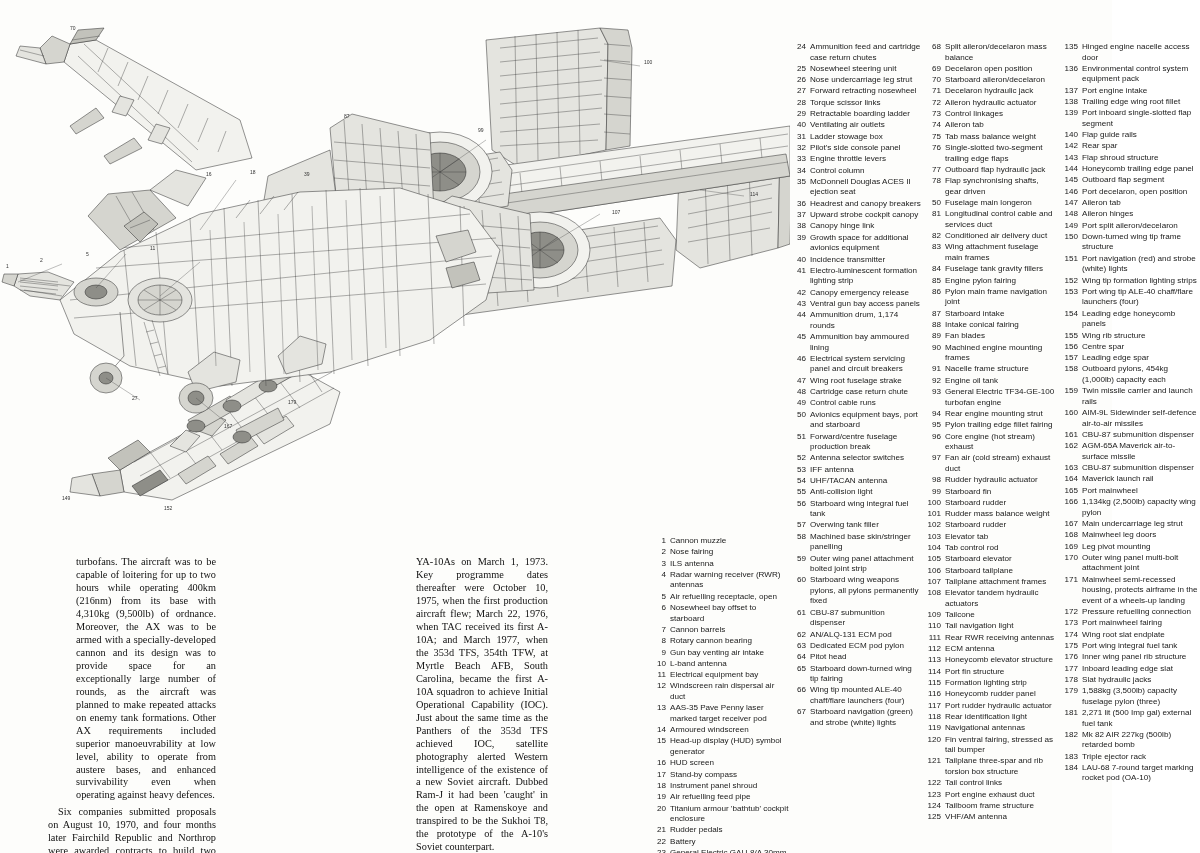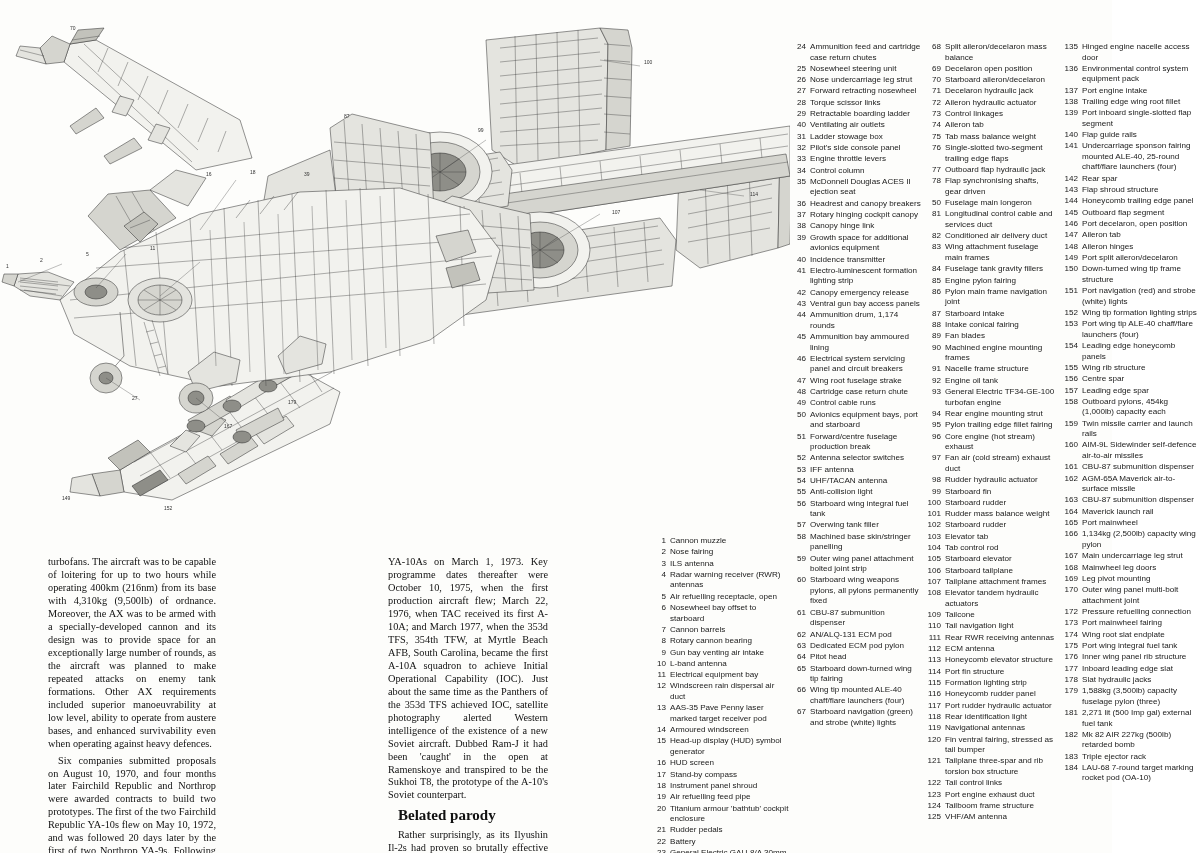--- a/index.html
+++ b/index.html
@@ -67,21 +67,21 @@
   }
   .bodycol {
     position: absolute;
     top: 8px;
     font-size: 10.3px;
     line-height: 1.26;
     text-align: justify;
     color: #111;
   }
   .bodycol p { margin: 0 0 4px 0; text-indent: 10px; }
-  .bodycol p.noindent { text-indent: 0; }
+  .bodycol p.noindent { text-indent: 0; margin-left: 28px; }
   .bc1 { left: 48px; width: 168px; }
   .bc2 { left: 388px; width: 160px; }
   .subhead {
     font-weight: bold;
     font-size: 15px;
     margin: 5px 0 3px 0;
     text-indent: 0;
     font-family: "Liberation Serif", serif;
   }
 
@@ -342,21 +342,21 @@
       <div class="keyitem">
         <span class="num">35</span>
         <span class="txt">McDonnell Douglas ACES II ejection seat</span>
       </div>
       <div class="keyitem">
         <span class="num">36</span>
         <span class="txt">Headrest and canopy breakers</span>
       </div>
       <div class="keyitem">
         <span class="num">37</span>
-        <span class="txt">Rotary hinging cockpit canopy</span>
+        <span class="txt">Upward strobe cockpit canopy</span>
       </div>
       <div class="keyitem">
         <span class="num">38</span>
         <span class="txt">Canopy hinge link</span>
       </div>
       <div class="keyitem">
         <span class="num">39</span>
         <span class="txt">Growth space for additional avionics equipment</span>
       </div>
       <div class="keyitem">
@@ -721,24 +721,20 @@
       </div>
       <div class="keyitem">
         <span class="num">139</span>
         <span class="txt">Port inboard single-slotted flap segment</span>
       </div>
       <div class="keyitem">
         <span class="num">140</span>
         <span class="txt">Flap guide rails</span>
       </div>
       <div class="keyitem">
-        <span class="num">141</span>
-        <span class="txt">Undercarriage sponson fairing mounted ALE-40, 25-round chaff/flare launchers (four)</span>
-      </div>
-      <div class="keyitem">
         <span class="num">142</span>
         <span class="txt">Rear spar</span>
       </div>
       <div class="keyitem">
         <span class="num">143</span>
         <span class="txt">Flap shroud structure</span>
       </div>
       <div class="keyitem">
         <span class="num">144</span>
         <span class="txt">Honeycomb trailing edge panel</span>
@@ -839,20 +835,24 @@
         <span class="num">168</span>
         <span class="txt">Mainwheel leg doors</span>
       </div>
       <div class="keyitem">
         <span class="num">169</span>
         <span class="txt">Leg pivot mounting</span>
       </div>
       <div class="keyitem">
         <span class="num">170</span>
         <span class="txt">Outer wing panel multi-bolt attachment joint</span>
+      </div>
+      <div class="keyitem">
+        <span class="num">171</span>
+        <span class="txt">Mainwheel semi-recessed housing, protects airframe in the event of a wheels-up landing</span>
       </div>
       <div class="keyitem">
         <span class="num">172</span>
         <span class="txt">Pressure refuelling connection</span>
       </div>
       <div class="keyitem">
         <span class="num">173</span>
         <span class="txt">Port mainwheel fairing</span>
       </div>
       <div class="keyitem">

